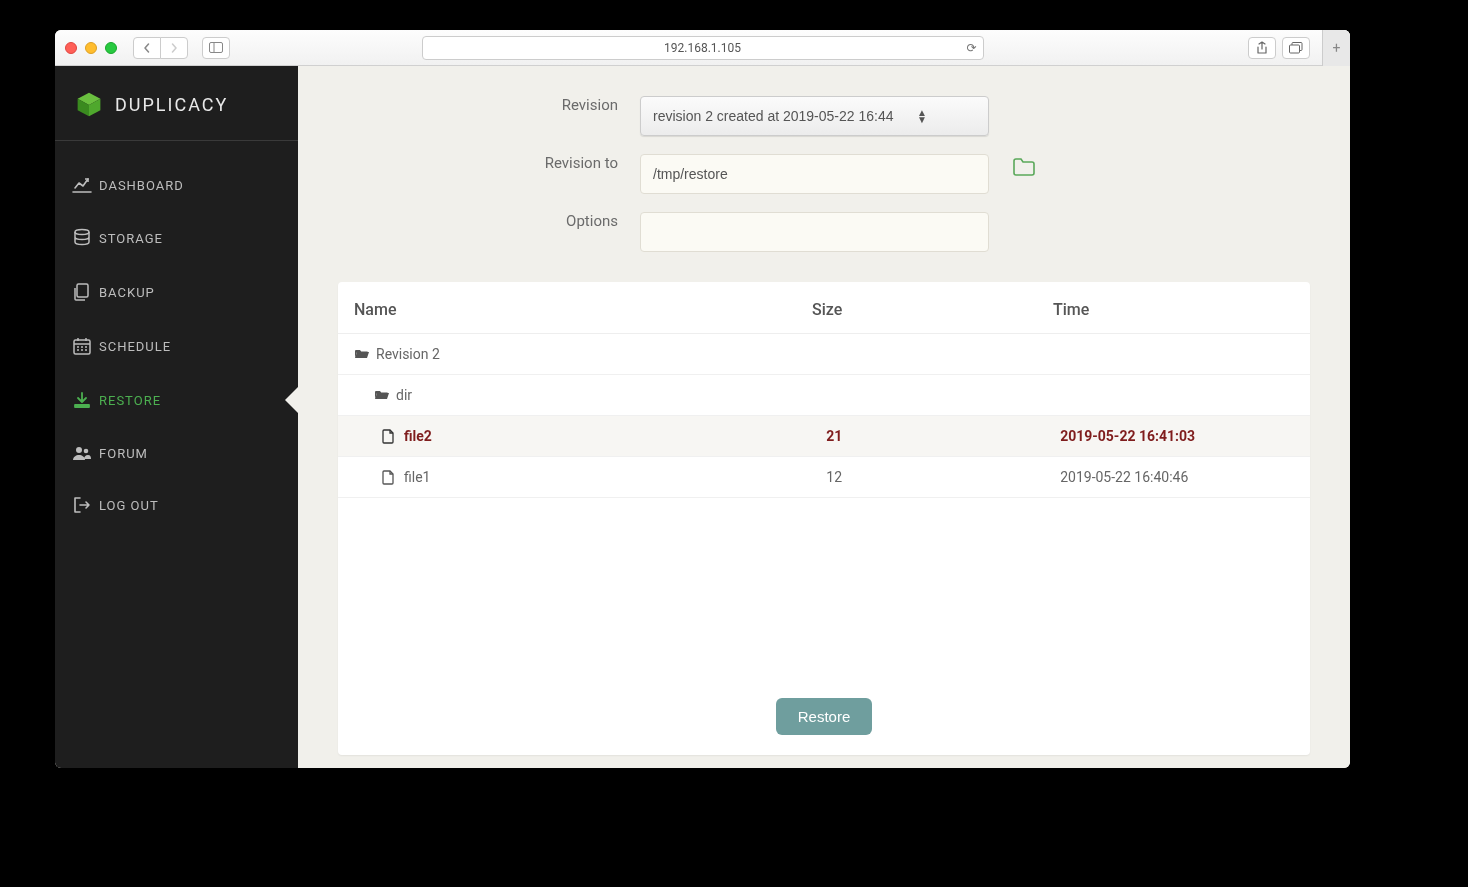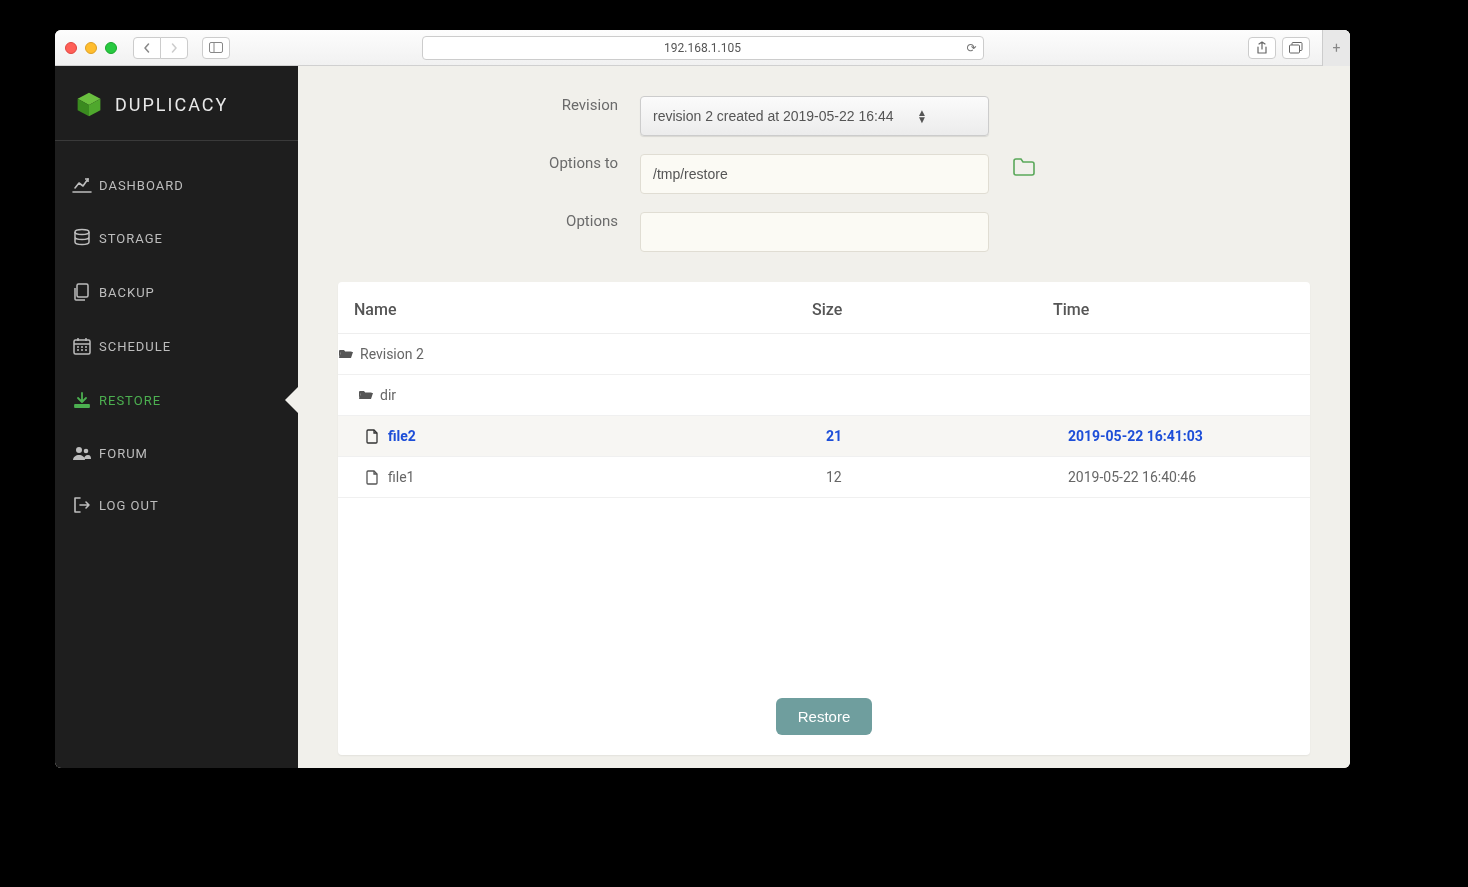--- a/index.html
+++ b/index.html
@@ -182,28 +182,28 @@
   .thead {
     display:flex; padding: 18px 16px 14px 16px;
     color:#555; font-size:16px; font-weight:500;
     border-bottom:1px solid #eee;
   }
   .col-name { flex: 1.9; }
   .col-size { flex: 1; }
   .col-time { flex: 1; }
   .trow {
     display:flex; align-items:center;
-    padding: 12px 0;
+    padding: 12px 16px;
     border-bottom:1px solid #f0f0f0;
     font-size:14px; color:#666;
   }
   .trow.selected {
     background:#f7f6f3;
     font-weight:700;
-    color:#1d4ed8;
+    color:#7f1d1d;
   }
   .indent-0 { padding-left:0;}
   .indent-1 { padding-left:20px;}
   .indent-2 { padding-left:28px;}
   .cell-name { flex:1.9; display:flex; align-items:center; gap:6px;}
   .cell-size { flex:1;}
   .cell-time { flex:1;}
   .file-glyph, .folder-glyph { font-size:14px; color:#555; width:16px; display:inline-block; text-align:center;}
   .restore-btn {
     display:block;
@@ -368,21 +368,21 @@
         <div class="form-label">Revision</div>
         <div class="select-wrap">
           <select>
             <option>revision 2 created at 2019-05-22 16:44</option>
           </select>
           <div class="select-arrows">▲<br>▼</div>
         </div>
       </div>
 
       <div class="form-row">
-        <div class="form-label">Options to</div>
+        <div class="form-label">Revision to</div>
         <input class="text-input" type="text" value="/tmp/restore" style="">
         <span class="folder-icon">
           <svg width="24" height="22" viewBox="0 0 24 22">
               <path d="M2 5a2 2 0 012-2h5l2 3h9a2 2 0 012 2v9a2 2 0 01-2 2H4a2 2 0 01-2-2V5z" fill="none" stroke="#5aa85a" stroke-width="1.6"></path>
             </svg>
         </span>
       </div>
 
       <div class="form-row">
         <div class="form-label">Options</div>

